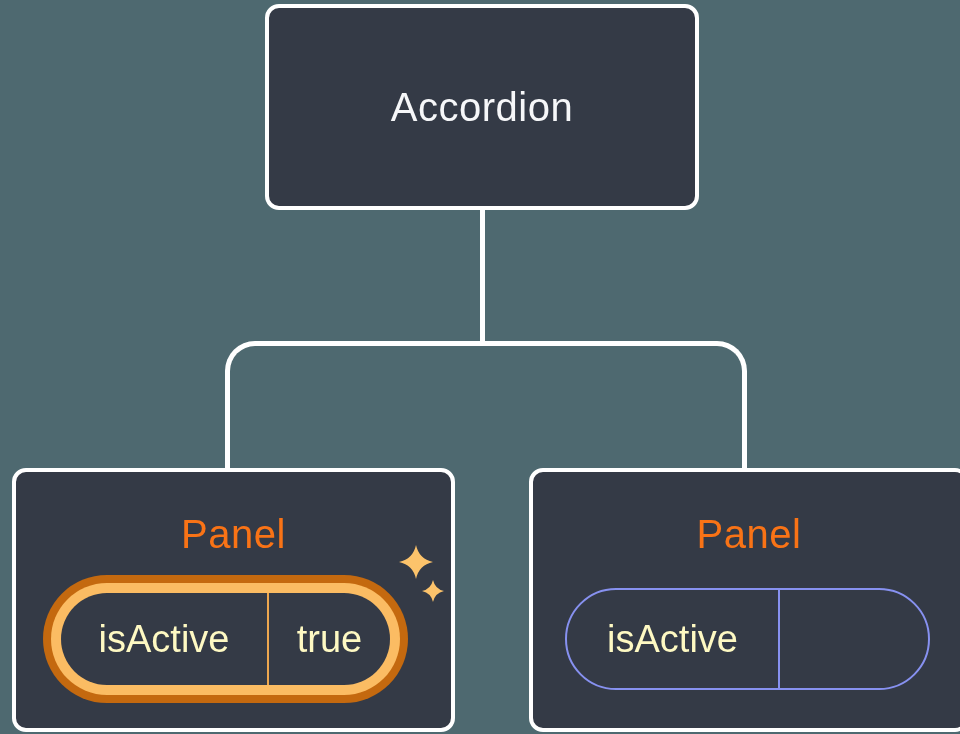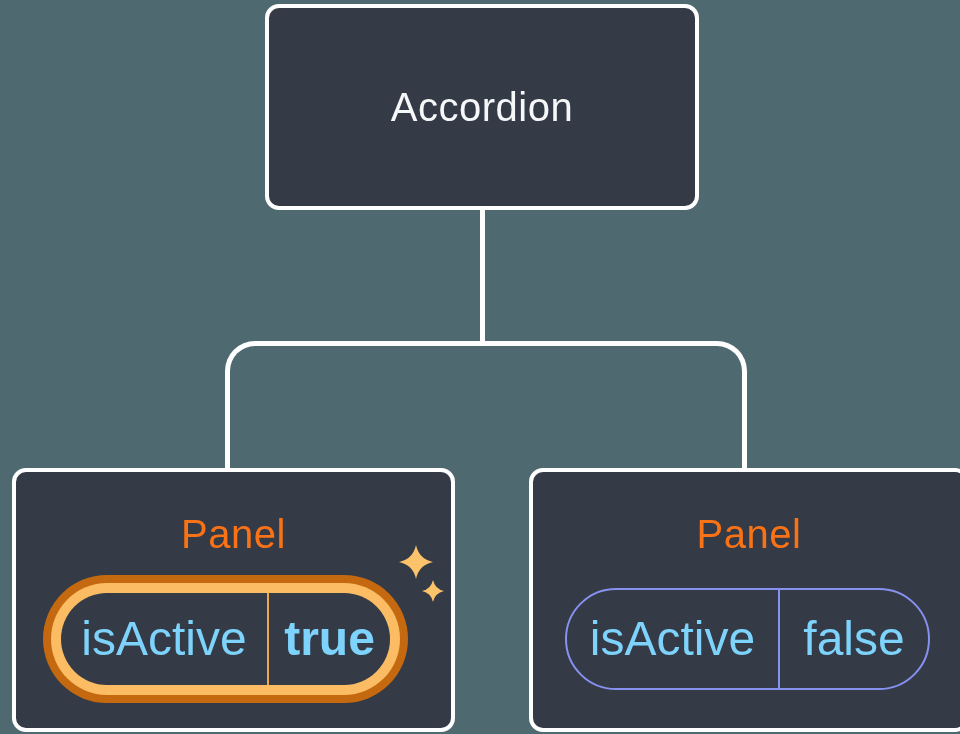--- a/index.html
+++ b/index.html
@@ -71,24 +71,24 @@
   .pill-core{
     width:100%;height:100%;
     background:#343a46;border-radius:46px;
     display:flex;overflow:hidden;
   }
   .pill-core .cell-left{width:206px;}
   .pill-core .divider{width:2px;background:#eda74f;}
 
   .cell{
     display:flex;align-items:center;justify-content:center;
-    color:#7dd3fc;font-size:48px;line-height:1;
+    color:#fef9c3;font-size:38px;line-height:1;
   }
   .cell-right{flex:1;}
-  .value-bold{font-weight:700;}
+  .value-bold{font-weight:400;}
 
   .sparkles{
     position:absolute;left:376px;top:66px;width:56px;height:68px;
   }
 </style>
 </head>
 <body>
 
 <div class="stage">
 
@@ -117,17 +117,16 @@
       <path d="M41 42 Q43 51 52 53 Q43 55 41 64 Q39 55 30 53 Q39 51 41 42 Z" fill="#fcc36b"></path>
     </svg>
   </div>
 
   <div class="node node-panel-right">
     <div class="panel-title">Panel</div>
 
     <div class="pill-plain">
       <div class="cell cell-left">isActive</div>
       <div class="divider"></div>
-      <div class="cell cell-right">false</div>
     </div>
   </div>
 
 </div>
 
 </body></html>

